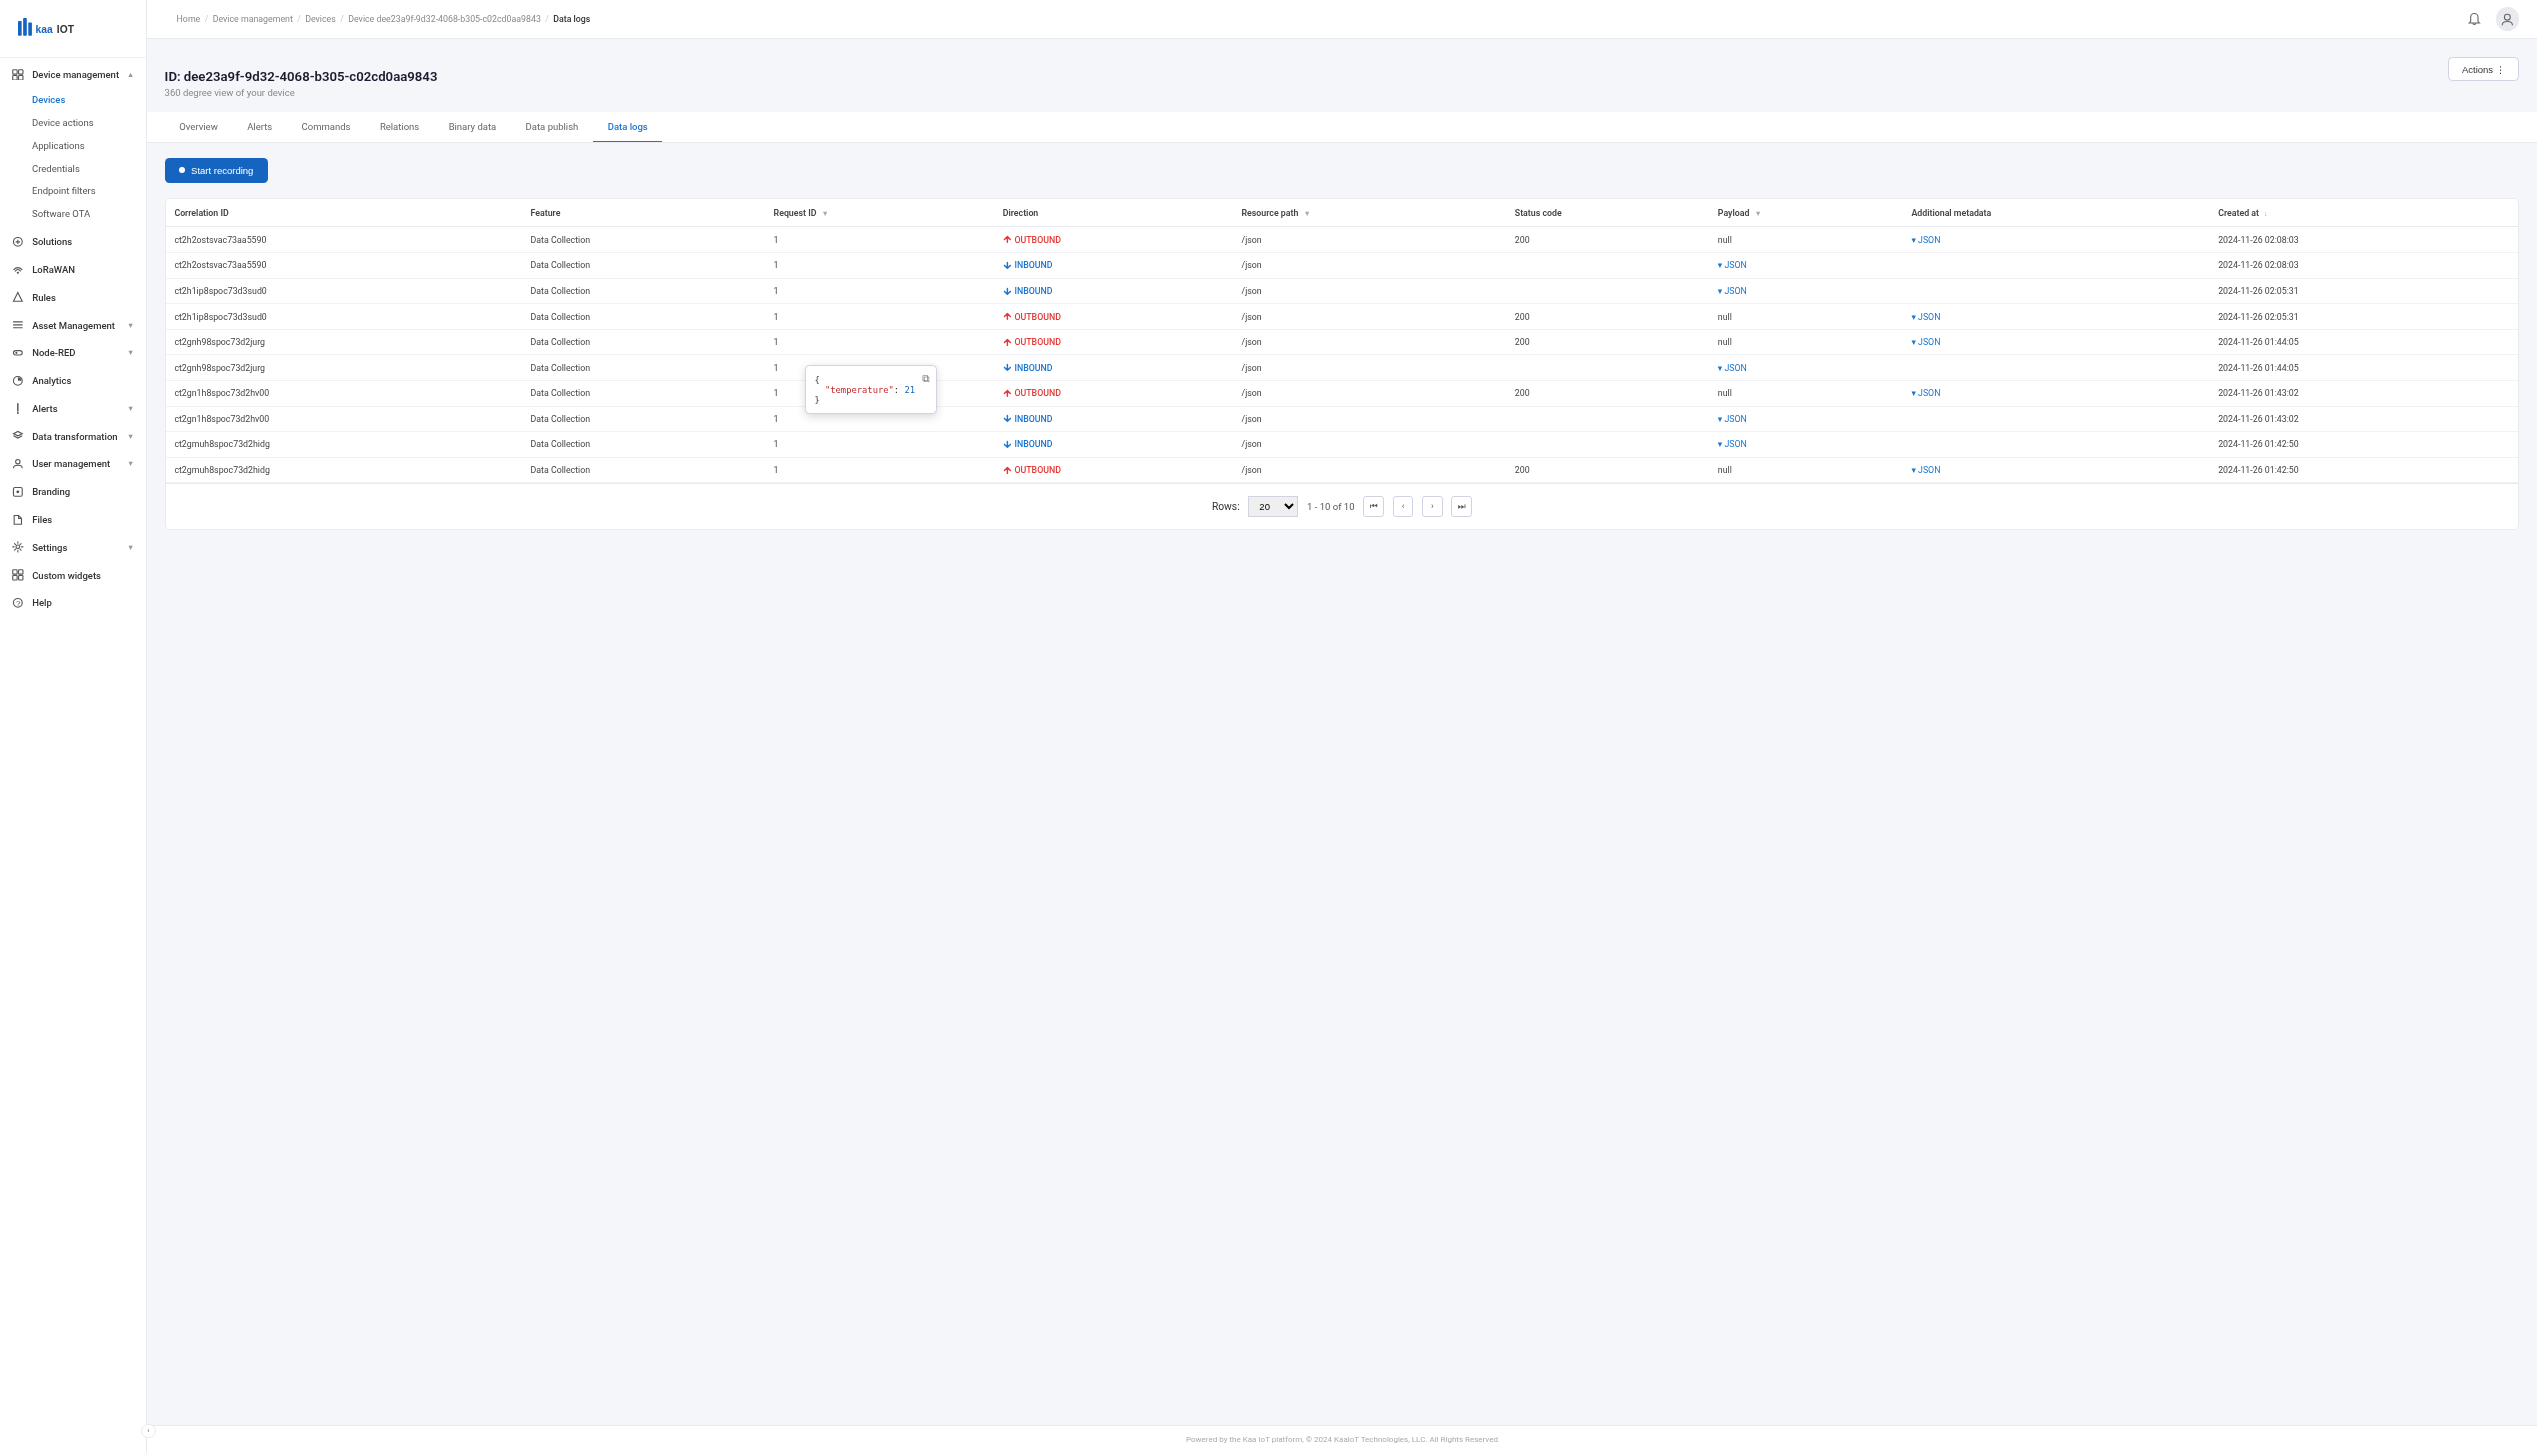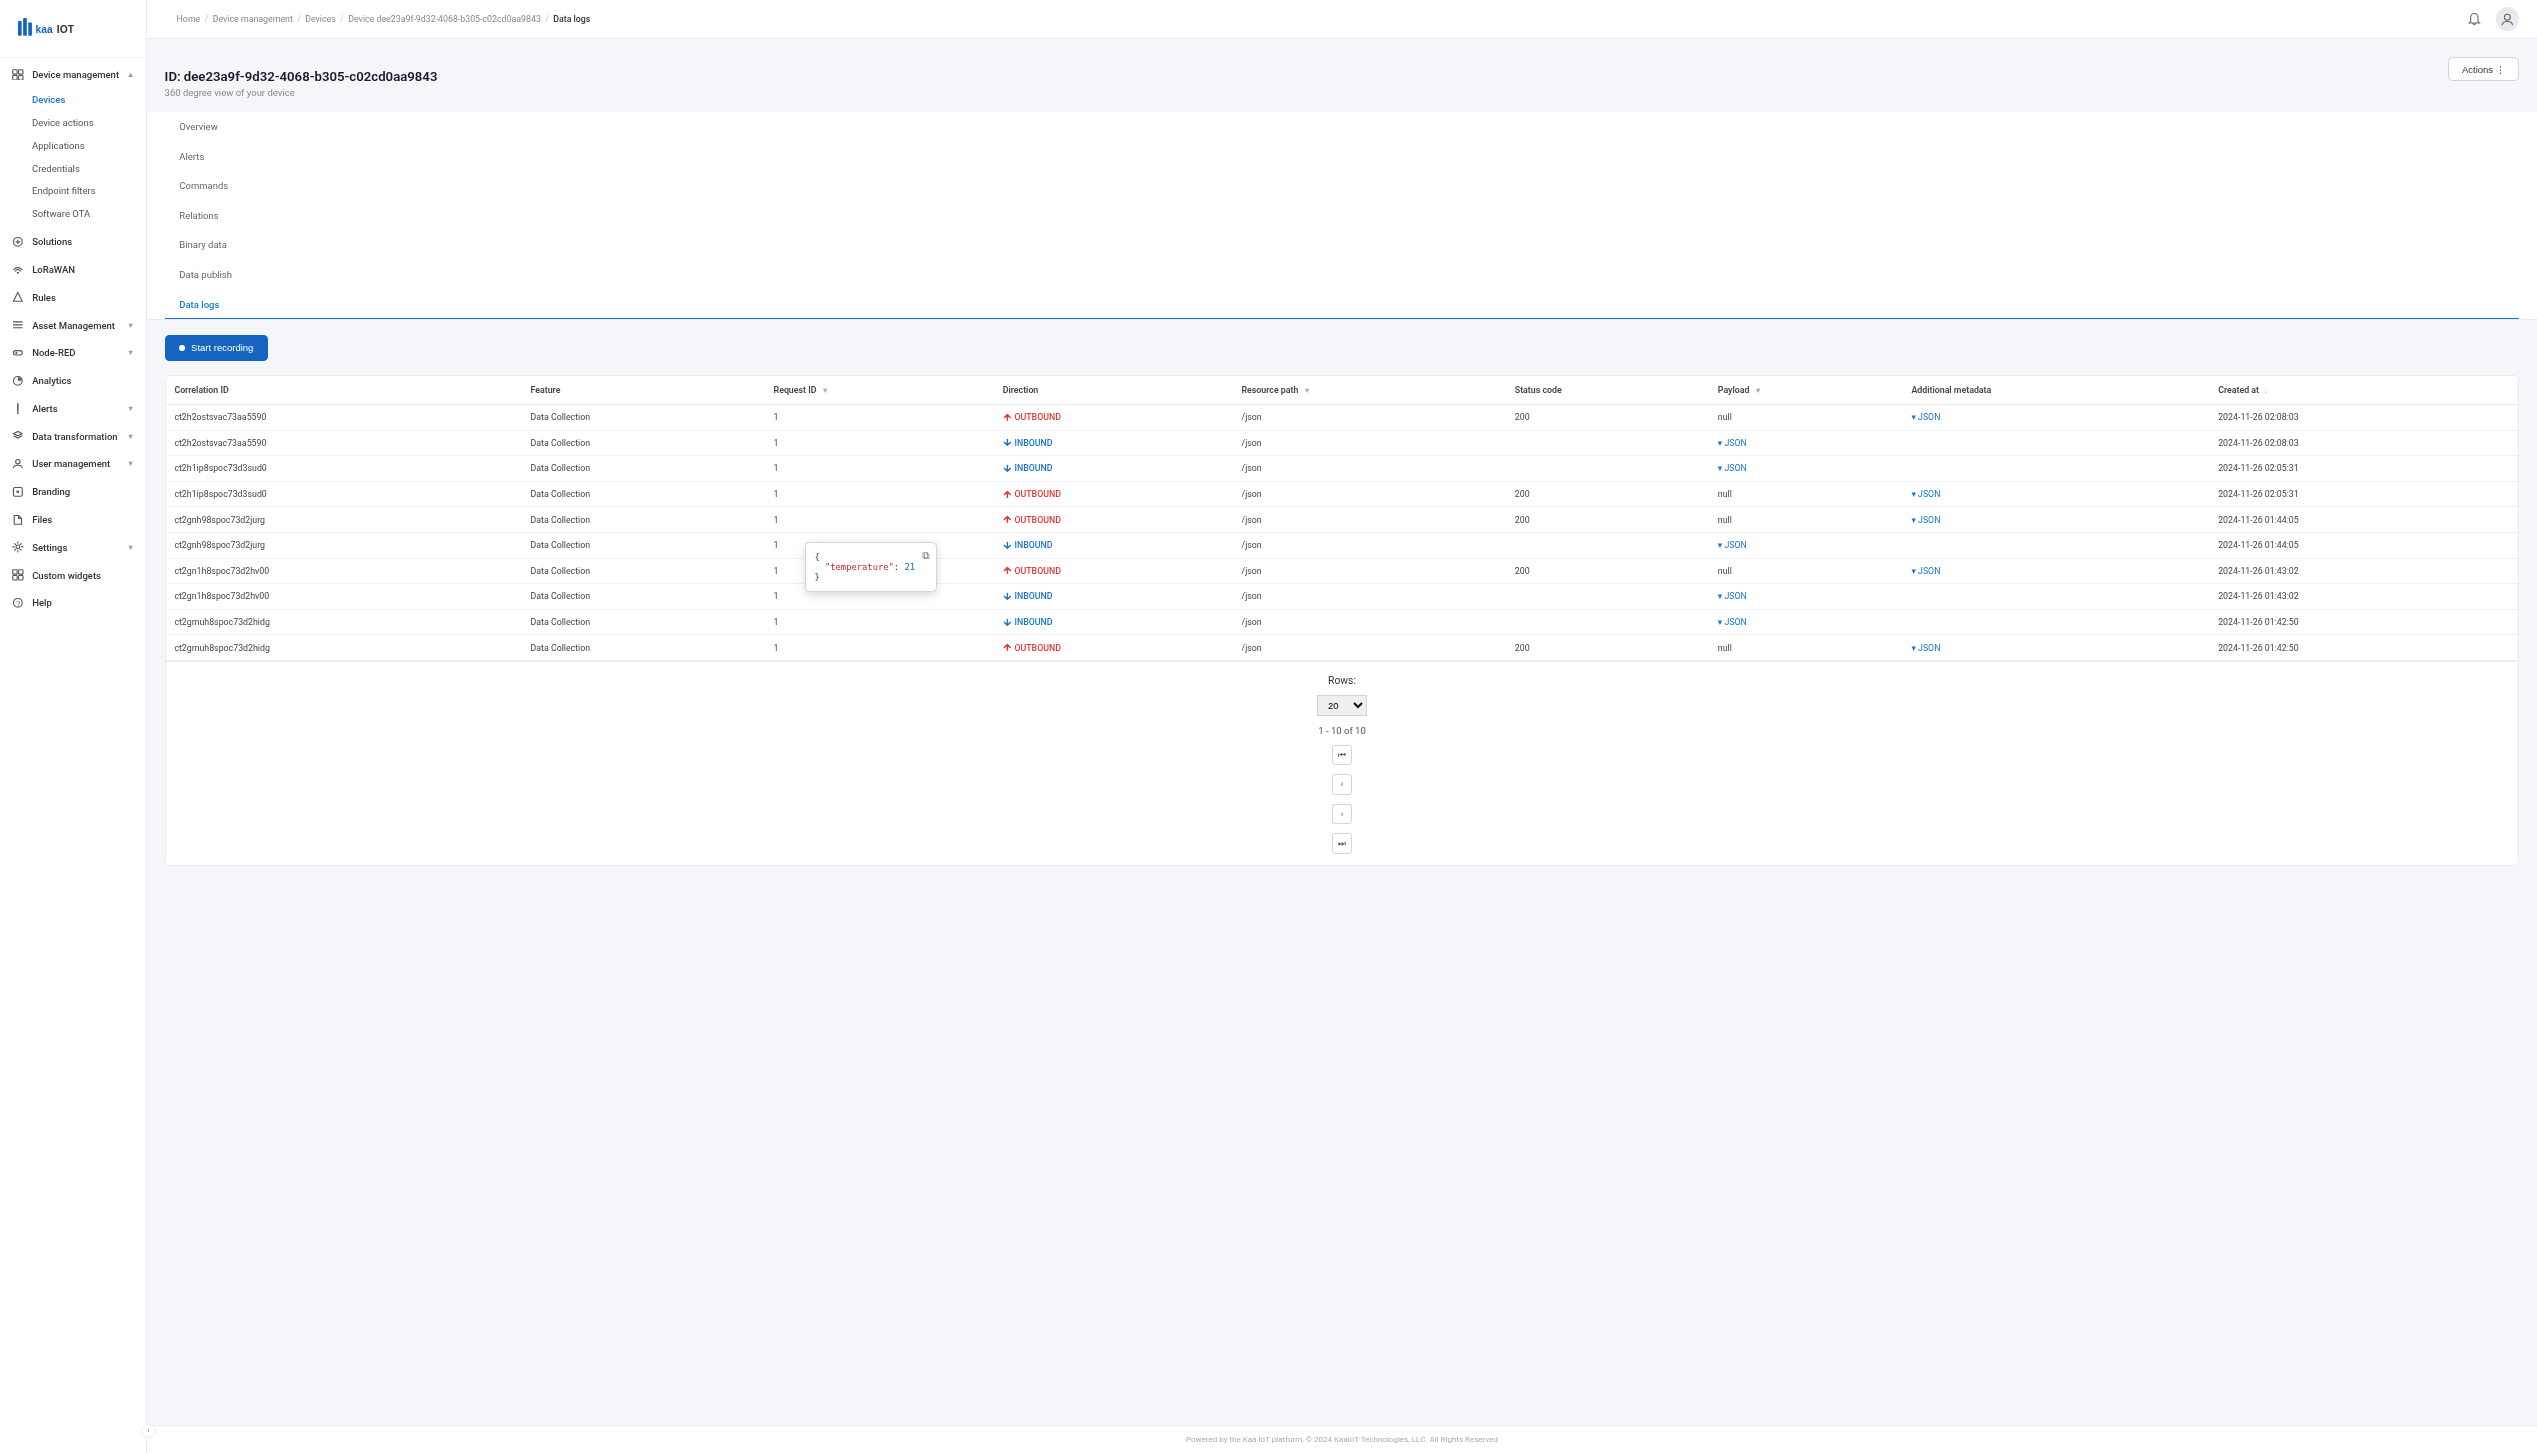--- a/index.html
+++ b/index.html
@@ -32,41 +32,41 @@
     
     #content { flex: 1; overflow-y: auto; padding: 17.6px; }
 
     
     #device-header { display: flex; align-items: flex-start; justify-content: space-between; margin-bottom: 14.7px; }
     #device-title { font-size: 13.2px; font-weight: 600; color: #1a1a2e; margin-top: 12px; }
     #device-subtitle { font-size: 9.5px; color: #888; margin-top: 2.9px; }
     #actions-btn { background: #fff; border: 0.7px solid #d0d3e0; border-radius: 4.4px; padding: 5.9px 13.2px; font-size: 9.5px; color: #333; cursor: pointer; display: flex; align-items: center; gap: 5.9px; }
 
     
-    #tabs { display: flex; border-bottom: 0.7px solid #e8eaf0; margin-bottom: 14.7px; background: #fff; margin: 0 -17.6px 14.7px; padding: 0 17.6px; flex-direction: column; }
+    #tabs { display: flex; border-bottom: 0.7px solid #e8eaf0; margin-bottom: 14.7px; background: #fff; margin: 0 -17.6px 14.7px; padding: 0 17.6px; }
     .tab { padding: 8.8px 14.7px; cursor: pointer; font-size: 9.5px; color: #666; border-bottom: 1.5px solid transparent; white-space: nowrap; }
     .tab.active { color: #1976d2; border-bottom-color: #1976d2; font-weight: 500; }
 
     
     #start-recording { background: #1565c0; color: #fff; border: none; border-radius: 4.4px; padding: 7.3px 14.7px; font-size: 9.5px; cursor: pointer; display: flex; align-items: center; gap: 5.9px; margin-bottom: 14.7px; }
     #start-recording .dot { width: 5.9px; height: 5.9px; background: #fff; border-radius: 50%; }
 
     
     #table-container { background: #fff; border-radius: 5.9px; border: 0.7px solid #e8eaf0; overflow: hidden; }
     table { width: 100%; border-collapse: collapse; font-size: 8.8px; }
     thead th { background: #fff; padding: 8.8px 8.8px; text-align: left; font-weight: 600; color: #444; border-bottom: 0.7px solid #e8eaf0; white-space: nowrap; }
     thead th .filter-icon { display: inline-block; margin-left: 2.9px; color: #aaa; font-size: 7.3px; cursor: pointer; }
     tbody tr { border-bottom: 0.7px solid #f0f2f8; }
     tbody td { padding: 7.3px 8.8px; color: #444; font-size: 8.8px; white-space: nowrap; }
     .direction-out { color: #e53935; font-weight: 500; display: flex; align-items: center; gap: 2.9px; }
     .direction-in { color: #1976d2; font-weight: 500; display: flex; align-items: center; gap: 2.9px; }
     .json-link { color: #1976d2; text-decoration: none; font-size: 8.8px; cursor: pointer; }
 
     
-    #pagination { display: flex; align-items: center; justify-content: center; gap: 8.8px; padding: 11.7px; background: #fff; border-top: 0.7px solid #e8eaf0; flex-direction: column; }
+    #pagination { display: flex; align-items: center; justify-content: center; gap: 8.8px; padding: 11.7px; background: #fff; border-top: 0.7px solid #e8eaf0; }
     #rows-select { border: 0.7px solid #d0d3e0; border-radius: 0; padding: 2.9px 5.9px; font-size: 9.5px; cursor: pointer; }
     #page-info { font-size: 9.5px; color: #555; }
     .page-btn { background: #fff; border: 0.7px solid #d0d3e0; border-radius: 2.9px; width: 20.6px; height: 20.6px; display: flex; align-items: center; justify-content: center; cursor: pointer; font-size: 8.8px; color: #555; }
 
     
     .json-popup { position: absolute; background: #fff; border: 0.7px solid #d0d3e0; border-radius: 4.4px; padding: 8.8px; font-family: monospace; font-size: 8.8px; color: #333; box-shadow: 0 2.9px 8.8px rgba(0,0,0,0.15); z-index: 100; min-width: 132px; }
     .json-popup .copy-icon { position: absolute; top: 5.9px; right: 5.9px; cursor: pointer; color: #666; font-size: 10.3px; }
 
     
     #footer { background: #fff; border-top: 0.7px solid #e8eaf0; padding: 8.8px 17.6px; font-size: 8px; color: #aaa; text-align: center; }

